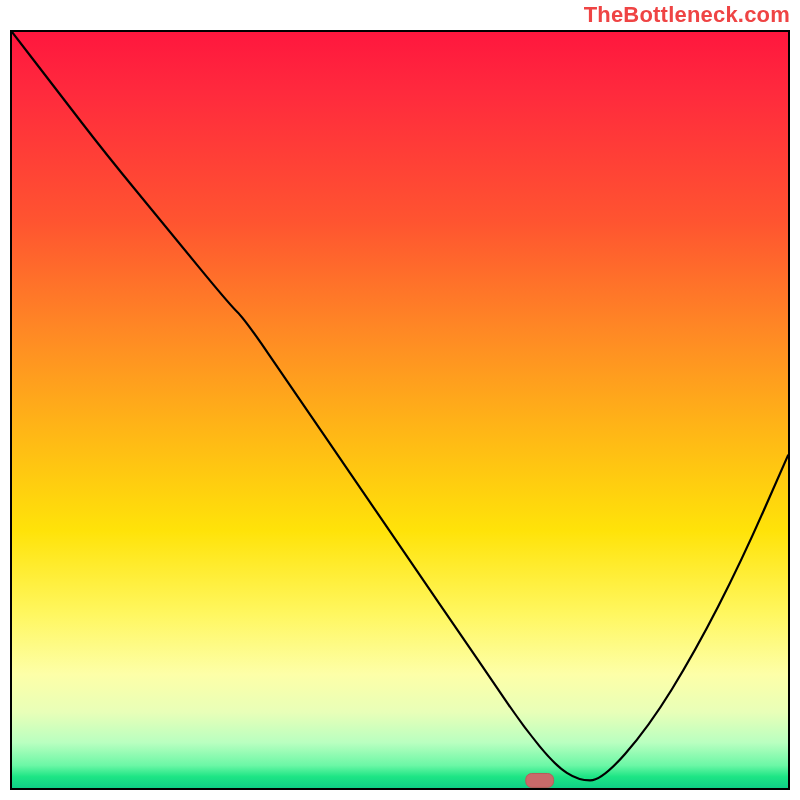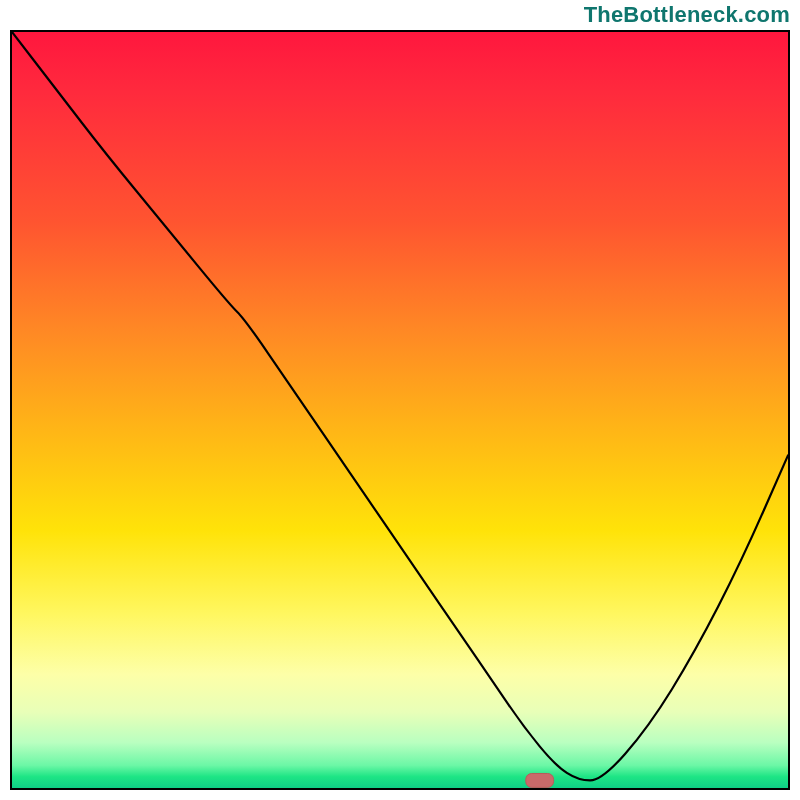--- a/index.html
+++ b/index.html
@@ -15,21 +15,21 @@
     position: relative;
     width: 800px;
     height: 800px;
   }
   .watermark {
     position: absolute;
     top: 2px;
     right: 10px;
     font-size: 22px;
     font-weight: 600;
-    color: #0f766e;
+    color: #ef4444;
     letter-spacing: 0.2px;
     z-index: 30;
     user-select: none;
   }
 
   
   .plot {
     position: absolute;
     left: 10px;
     top: 30px;

